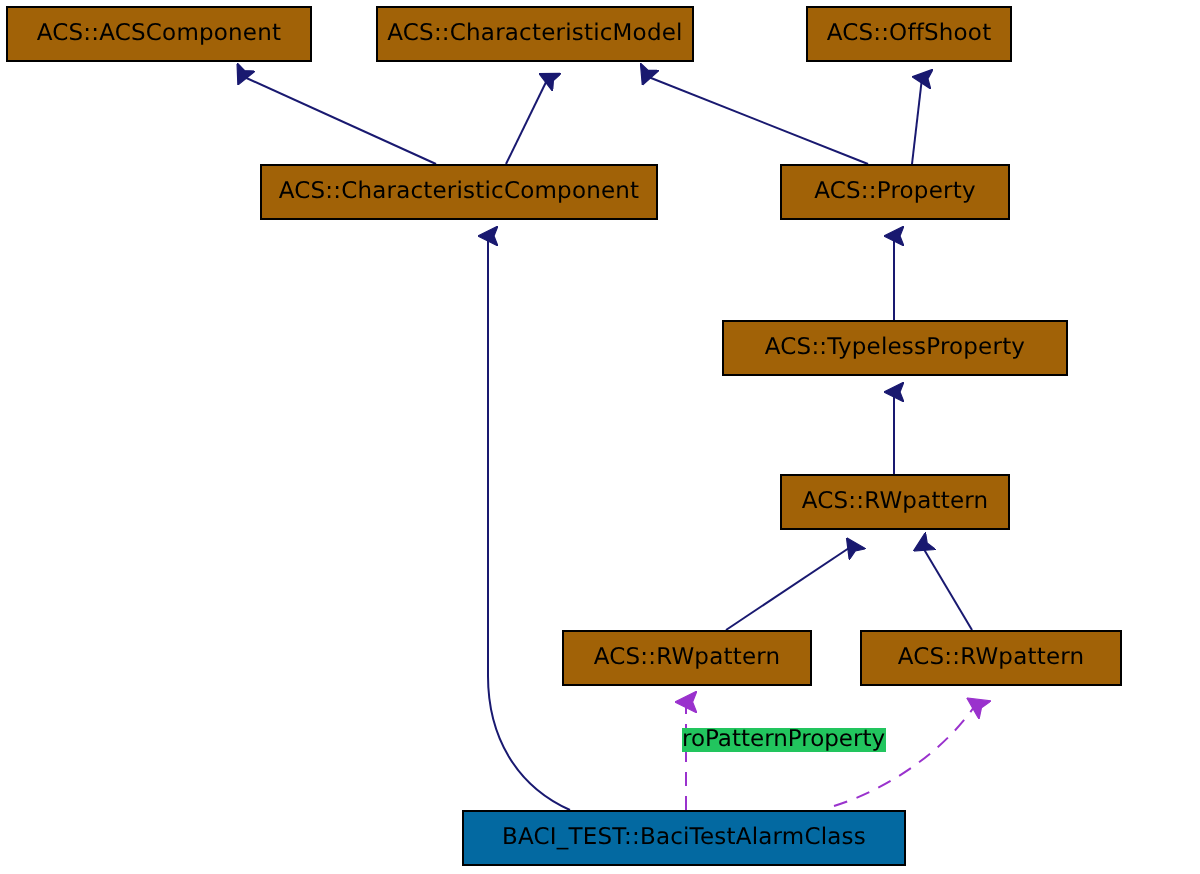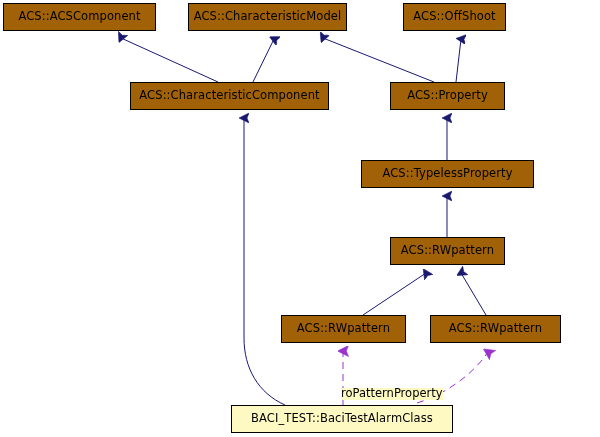--- a/index.html
+++ b/index.html
@@ -31,31 +31,30 @@
     color: #000000;
     font-size: 11.5px;
     line-height: 1;
     display: flex;
     align-items: center;
     justify-content: center;
     white-space: nowrap;
     letter-spacing: 0.1px;
   }
   .node.highlight {
-    background: #fef9c3;
+    background: #0369a1;
     border: 1px solid #000000;
   }
   .edge-label {
     position: absolute;
     font-size: 11.5px;
     color: #000000;
     white-space: nowrap;
-    background: #fef9c3;
+    background: #22c55e;
     line-height: 1;
-    margin-top: 24px;
   }
 </style>
 </head>
 <body>
 
 <div id="diagram-root">
 
   <svg id="edge-layer" width="600" height="437" viewBox="0 0 600 437" xmlns="http://www.w3.org/2000/svg">
     <defs>
       <marker id="arrow-inherit" markerWidth="10" markerHeight="10" refX="5" refY="5" orient="auto" markerUnits="userSpaceOnUse">

